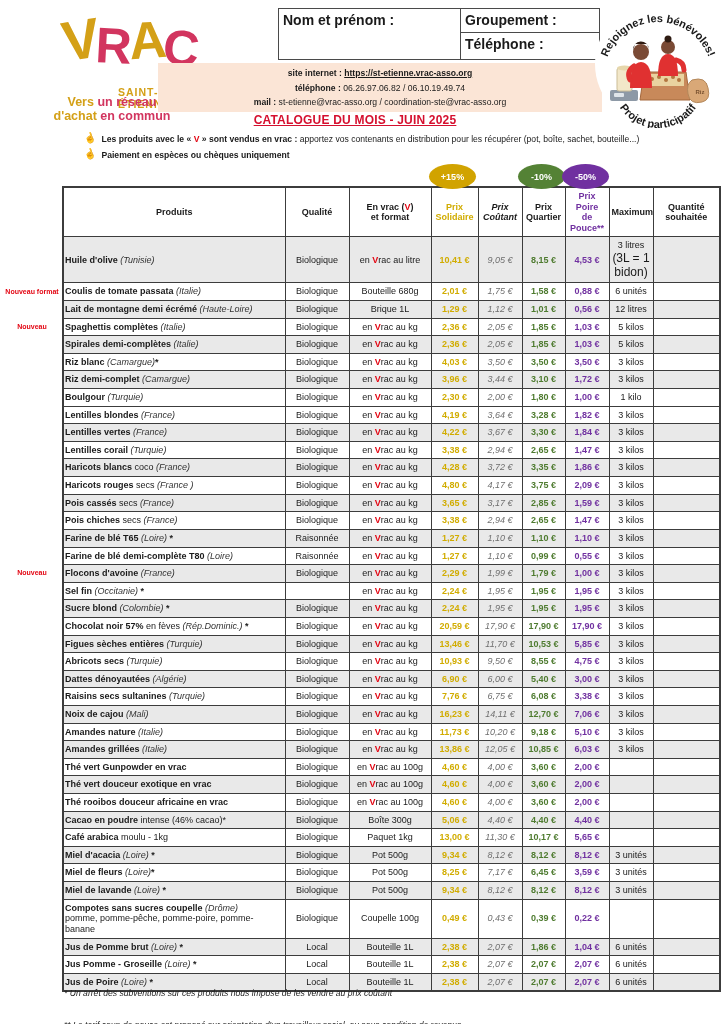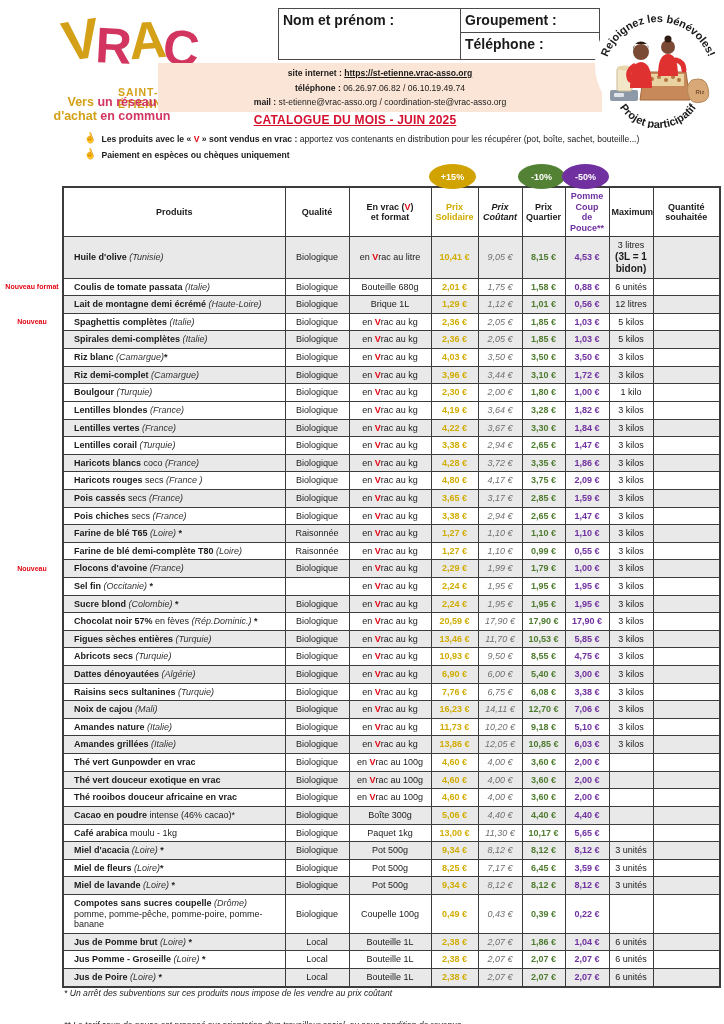--- a/index.html
+++ b/index.html
@@ -38,33 +38,33 @@
   .badge-sol{left:429px;top:164px;background:#d1a300;}
   .badge-quart{left:518px;top:164px;background:#548235;}
   .badge-coup{left:562px;top:164px;background:#7030a0;}
 
   
   .cat-table{position:absolute;left:62px;top:186px;border-collapse:collapse;table-layout:fixed;width:657px;background:#fff;}
   .cat-table th,.cat-table td{border:1px solid #3c3c3c;font-size:9px;padding:3px 2px;text-align:center;vertical-align:middle;box-sizing:border-box;line-height:1.18;}
   .cat-table{border:2px solid #3c3c3c;}
   .cat-table thead th{font-weight:bold;height:28px;}
   .cat-table tr.shade td{background:#e9e9e9;}
-  td.cell-prod{text-align:left;padding-left:10px;position:relative;}
+  td.cell-prod{text-align:left;padding-left:1px;position:relative;}
   .p-b{font-weight:bold;}
   .p-r{font-weight:normal;}
   .p-i{font-style:italic;font-weight:normal;color:#333;}
   .v-sol{color:#d1ac00;font-weight:bold;}
   .v-cout{color:#6f6f6f;font-style:italic;}
   .v-quart{color:#4e7b2f;font-weight:bold;}
   .v-coup{color:#7030a0;font-weight:bold;}
   .h-sol{color:#d1ac00;}
   .h-cout{font-style:italic;}
   .h-coup{color:#7030a0;}
   .vred{color:#e30613;font-weight:bold;}
-  .max-sub{display:block;font-size:10px;font-weight:bold;}
+  .max-sub{display:block;font-size:12px;}
   .row-marker{position:absolute;left:-60px;top:50%;transform:translateY(-50%);width:56px;text-align:center;color:#e30613;font-size:7px;font-weight:bold;line-height:1.15;}
 
   
   .footnotes{position:absolute;left:64px;top:988px;font-size:8.6px;font-style:italic;color:#222;}
   .footnotes div{margin-bottom:22px;}
 </style>
 </head>
 <body>
 
 <div class="logo-word"><span class="lt lt0" style="color: rgb(212, 160, 23);">V</span><span class="lt lt1" style="color: rgb(210, 53, 95);">R</span><span class="lt lt2" style="color: rgb(212, 160, 23);">A</span><span class="lt lt3" style="color: rgb(210, 53, 95);">Ç</span></div>
@@ -159,21 +159,21 @@
       <col style="width:67px">
   </colgroup>
   <thead>
     <tr>
       <th>Produits</th>
       <th>Qualité</th>
       <th><span>En vrac (</span><span class="vred">V</span><span>)</span><br><span>et format</span></th>
       <th class="h-sol"><span>Prix</span><br><span>Solidaire</span></th>
       <th class="h-cout"><span>Prix</span><br><span>Coûtant</span></th>
       <th><span>Prix</span><br><span>Quartier</span></th>
-      <th class="h-coup"><span>Pomme Coup</span><br><span>de Pouce**</span></th>
+      <th class="h-coup"><span>Prix Poire</span><br><span>de Pouce**</span></th>
       <th>Maximum</th>
       <th><span>Quantité</span><br><span>souhaitée</span></th>
     </tr>
   </thead>
   <tbody>
       <tr class="shade">
         <td class="cell-prod"><span class="p-b">Huile d'olive </span><span class="p-i">(Tunisie)</span></td>
         <td>Biologique</td>
         <td>en <span class="vred">V</span>rac au litre</td>
         <td class="v-sol">10,41 €</td>

